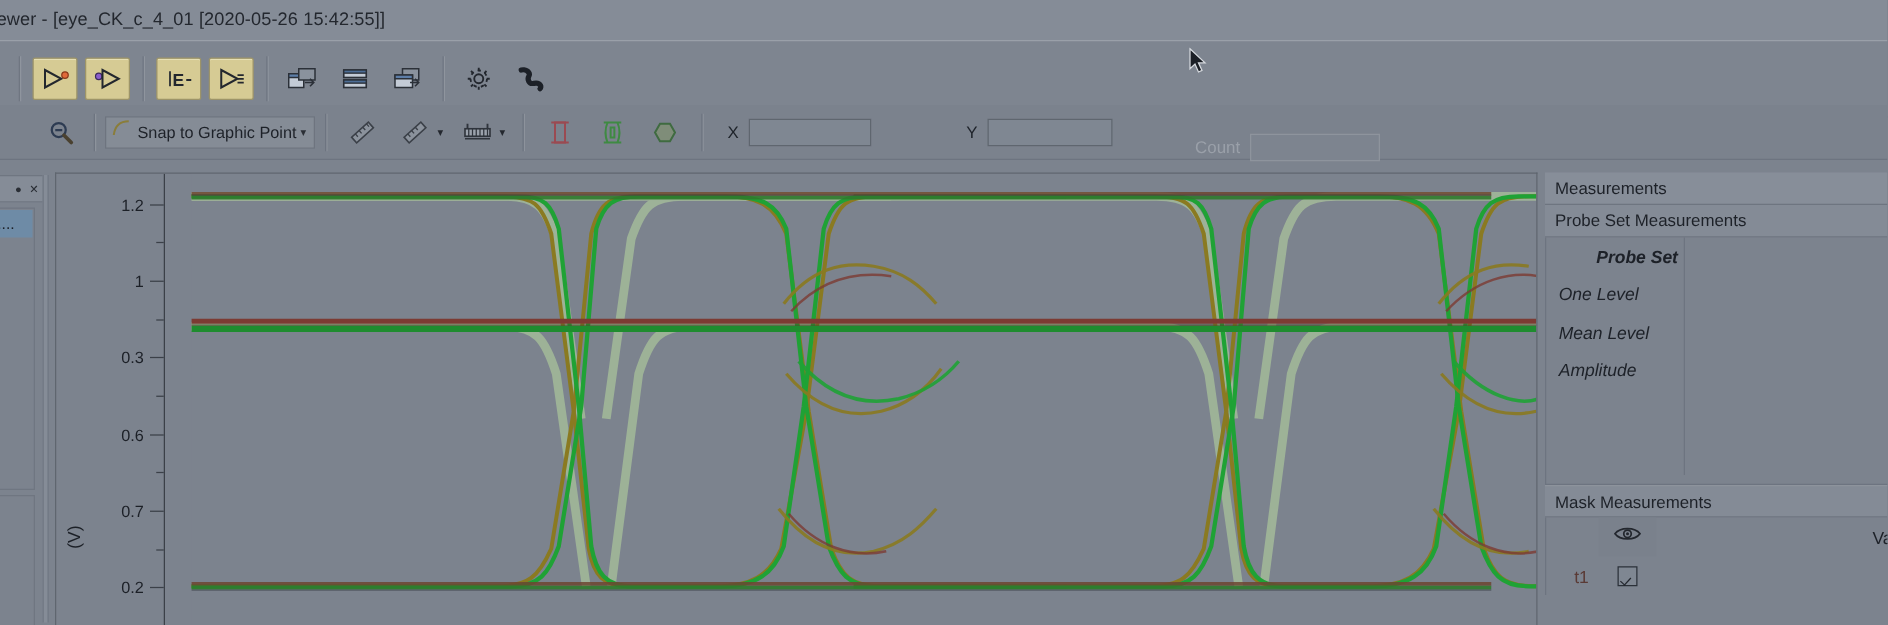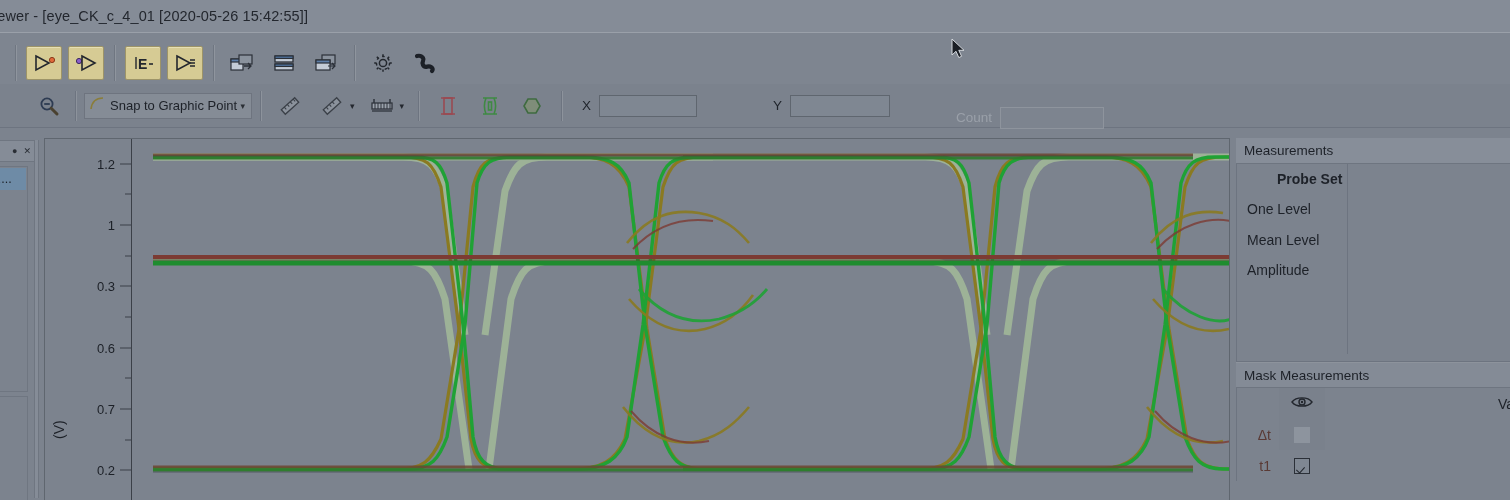--- a/index.html
+++ b/index.html
@@ -491,22 +491,23 @@
           </g>
         </g>
       </svg>
     </div>
   </div>
 
   <div id="rpanel">
 
     <div class="rhead">Measurements</div>
 
-
-    <div class="rgrid" style="position:relative;height:190px;">
+    <div class="rhead sub">Probe Set Measurements</div>
+
+    <div class="rgrid" style="position:relative;height:190px;font-style:italic;">
       <div class="rcol-div" style="top:0;height:190px;"></div>
       <div class="rrow colhdr">Probe Set</div>
       <div class="rrow">
         <span>One Level</span>
       </div>
       <div class="rrow">
         <span>Mean Level</span>
       </div>
       <div class="rrow">
         <span>Amplitude</span>
@@ -528,27 +529,20 @@
               <circle cx="11" cy="7" r="3" fill="none" stroke="#23272e" stroke-width="1.4"></circle>
               <circle cx="11" cy="7" r="1.2" fill="#23272e"></circle>
             </svg>
           </span>
         </div>
         <div class="mcell c2" style="position:relative;">
           <span class="vhdr">Va</span>
         </div>
       </div>
 
-      <div class="mrow">
-        <div class="mlbl">Δt</div>
-        <div class="mcell c1">
-          <span class="sqbox"></span>
-        </div>
-        <div class="mcell c2"></div>
-      </div>
 
       <div class="mrow">
         <div class="mlbl">t1</div>
         <div class="mcell c1" style="background:transparent;">
           <span class="ckbox"></span>
         </div>
         <div class="mcell c2"></div>
       </div>
     </div>
   </div>

